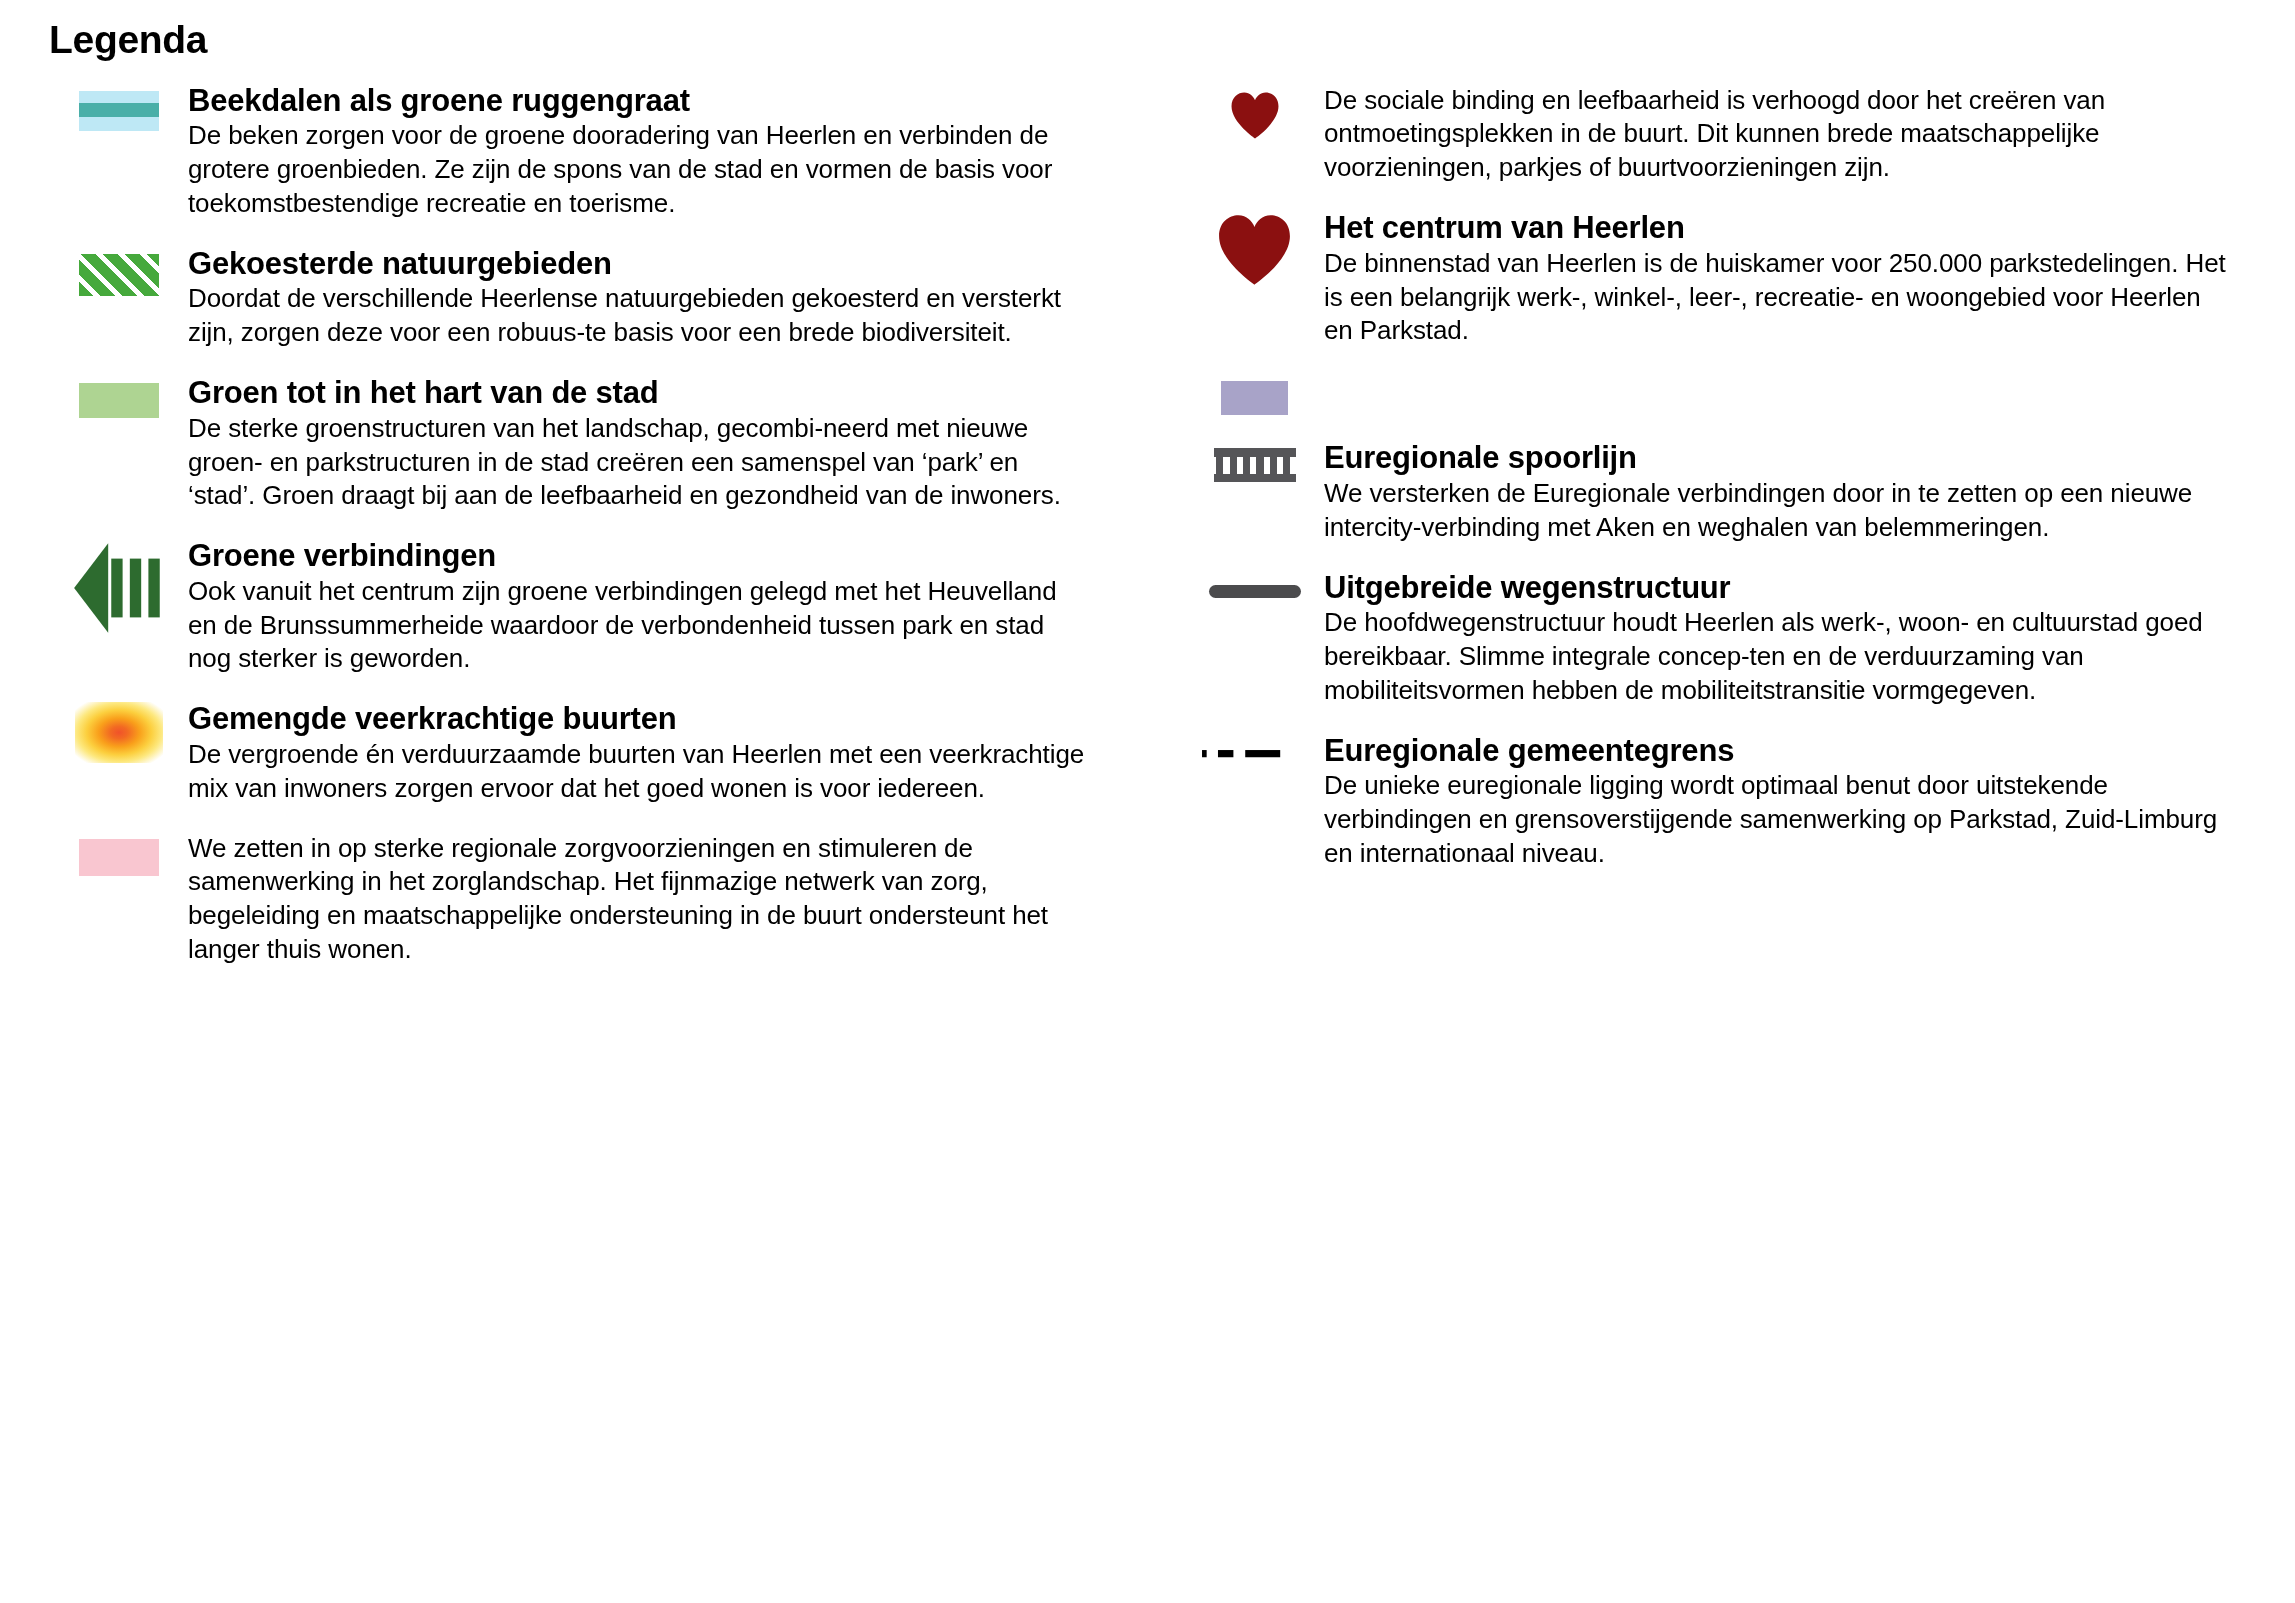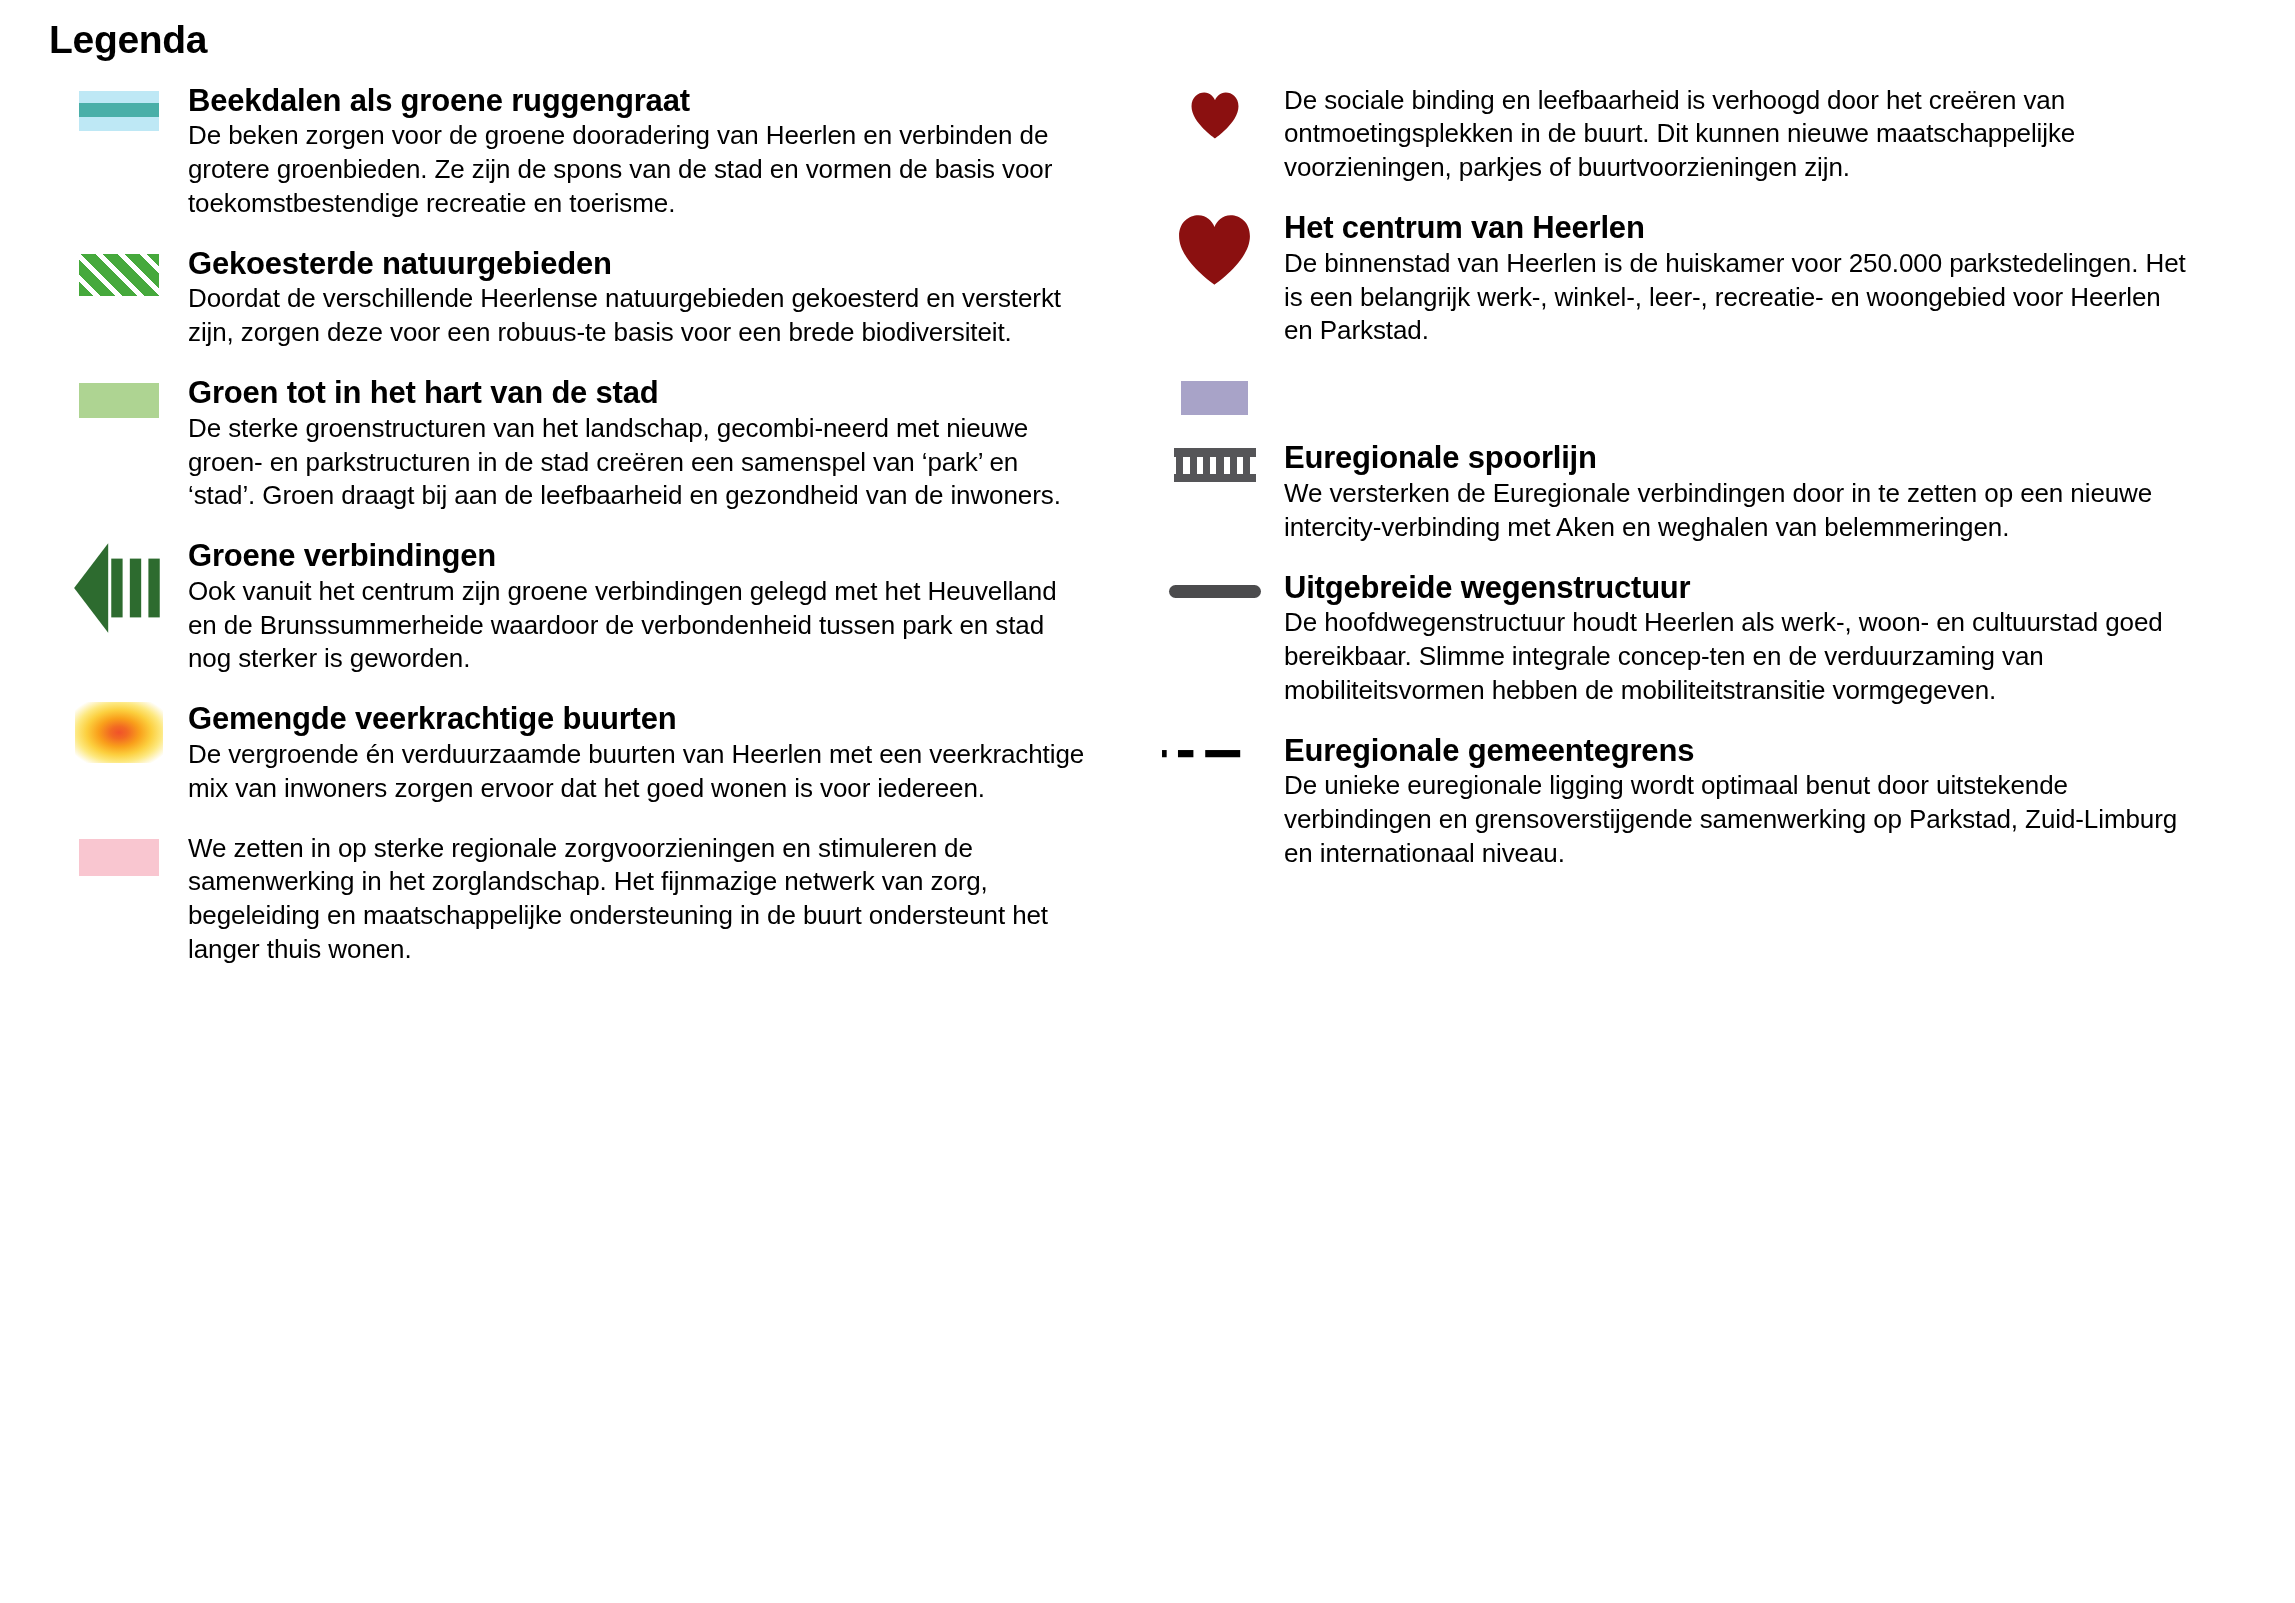--- a/index.html
+++ b/index.html
@@ -29,21 +29,21 @@
     letter-spacing: -0.3px;
     line-height: 1.0;
     margin: 0 0 25px 0;
     font-stretch: condensed;
   }
 
   .columns {
     display: flex;
     flex-direction: row;
     align-items: flex-start;
-    gap: 55px;
+    gap: 95px;
   }
 
   .column {
     width: 1041px;
     display: flex;
     flex-direction: column;
   }
 
   .entry {
     display: flex;
@@ -282,21 +282,21 @@
 
     <div class="column">
 
       <div class="entry">
         <div class="swatch-cell">
           <svg class="sw-heart-small" viewBox="0 0 100 96">
             <path d="M50 93 C 50 93, 4 62, 4 30 C 4 12, 17 3, 29 3 C 40 3, 47 11, 50 18 C 53 11, 60 3, 71 3 C 83 3, 96 12, 96 30 C 96 62, 50 93, 50 93 Z" fill="#8B1010"></path>
           </svg>
         </div>
         <div class="text-cell">
-          <p class="entry-desc">De sociale binding en leefbaarheid is verhoogd door het creëren van ontmoetingsplekken in de buurt. Dit kunnen nieuwe maatschappelijke voorzieningen, parkjes of buurtvoorzieningen zijn.</p>
+          <p class="entry-desc">De sociale binding en leefbaarheid is verhoogd door het creëren van ontmoetingsplekken in de buurt. Dit kunnen brede maatschappelijke voorzieningen, parkjes of buurtvoorzieningen zijn.</p>
         </div>
       </div>
 
       <div class="entry">
         <div class="swatch-cell" style="padding-top:2.1px;">
           <svg class="sw-heart-large" viewBox="0 0 100 96">
             <path d="M50 93 C 50 93, 4 62, 4 30 C 4 12, 17 3, 29 3 C 40 3, 47 11, 50 18 C 53 11, 60 3, 71 3 C 83 3, 96 12, 96 30 C 96 62, 50 93, 50 93 Z" fill="#8B1010"></path>
           </svg>
         </div>
         <div class="text-cell">

